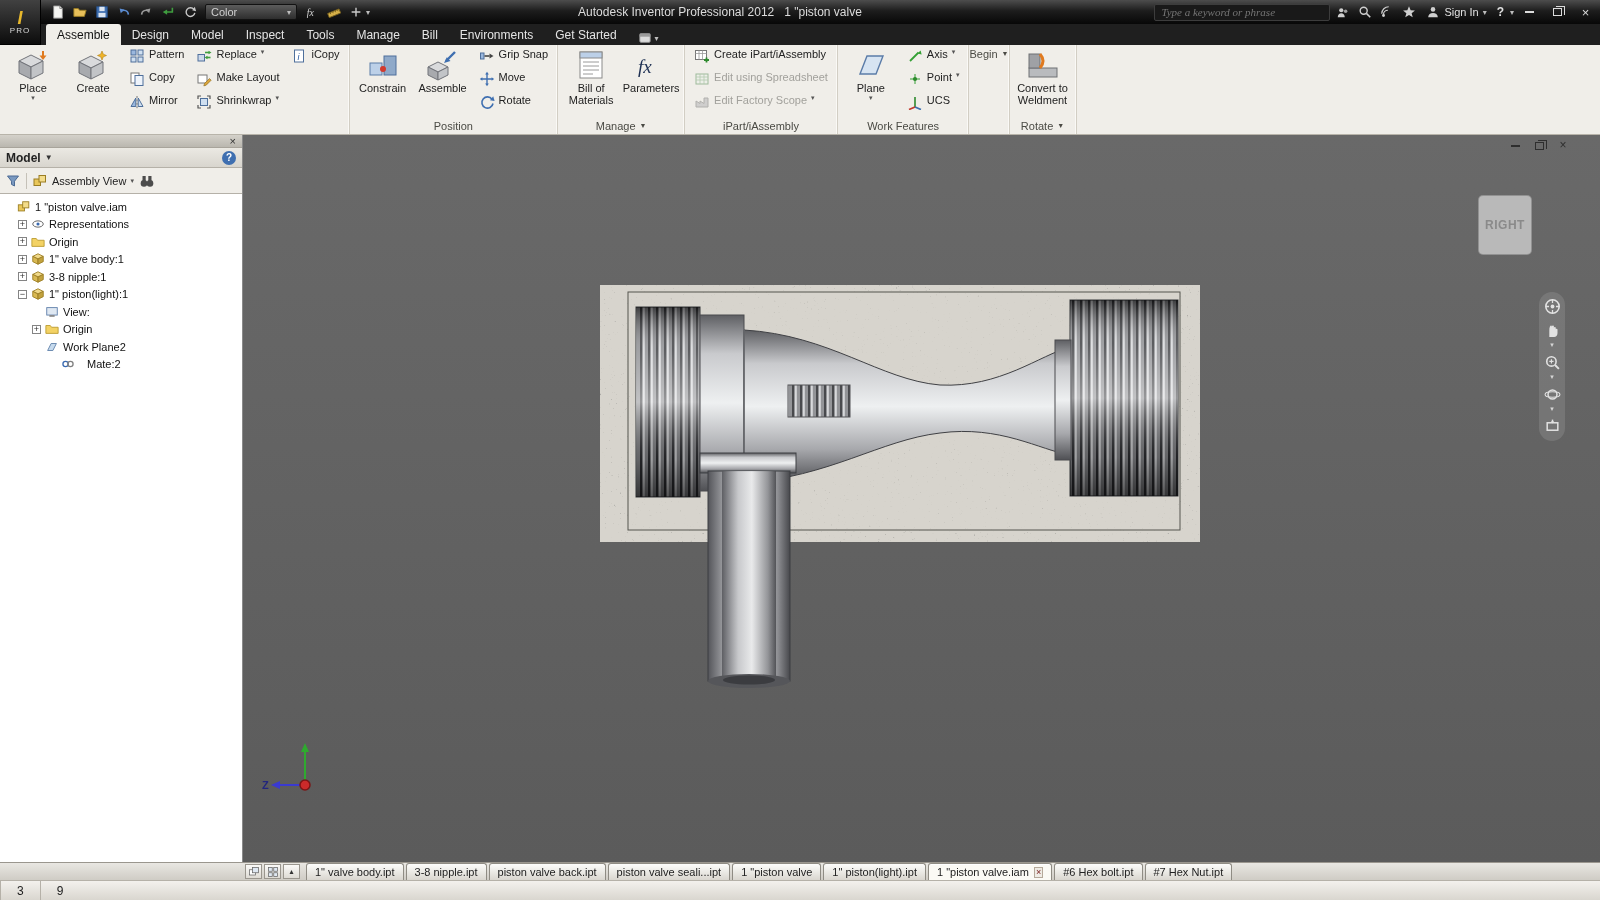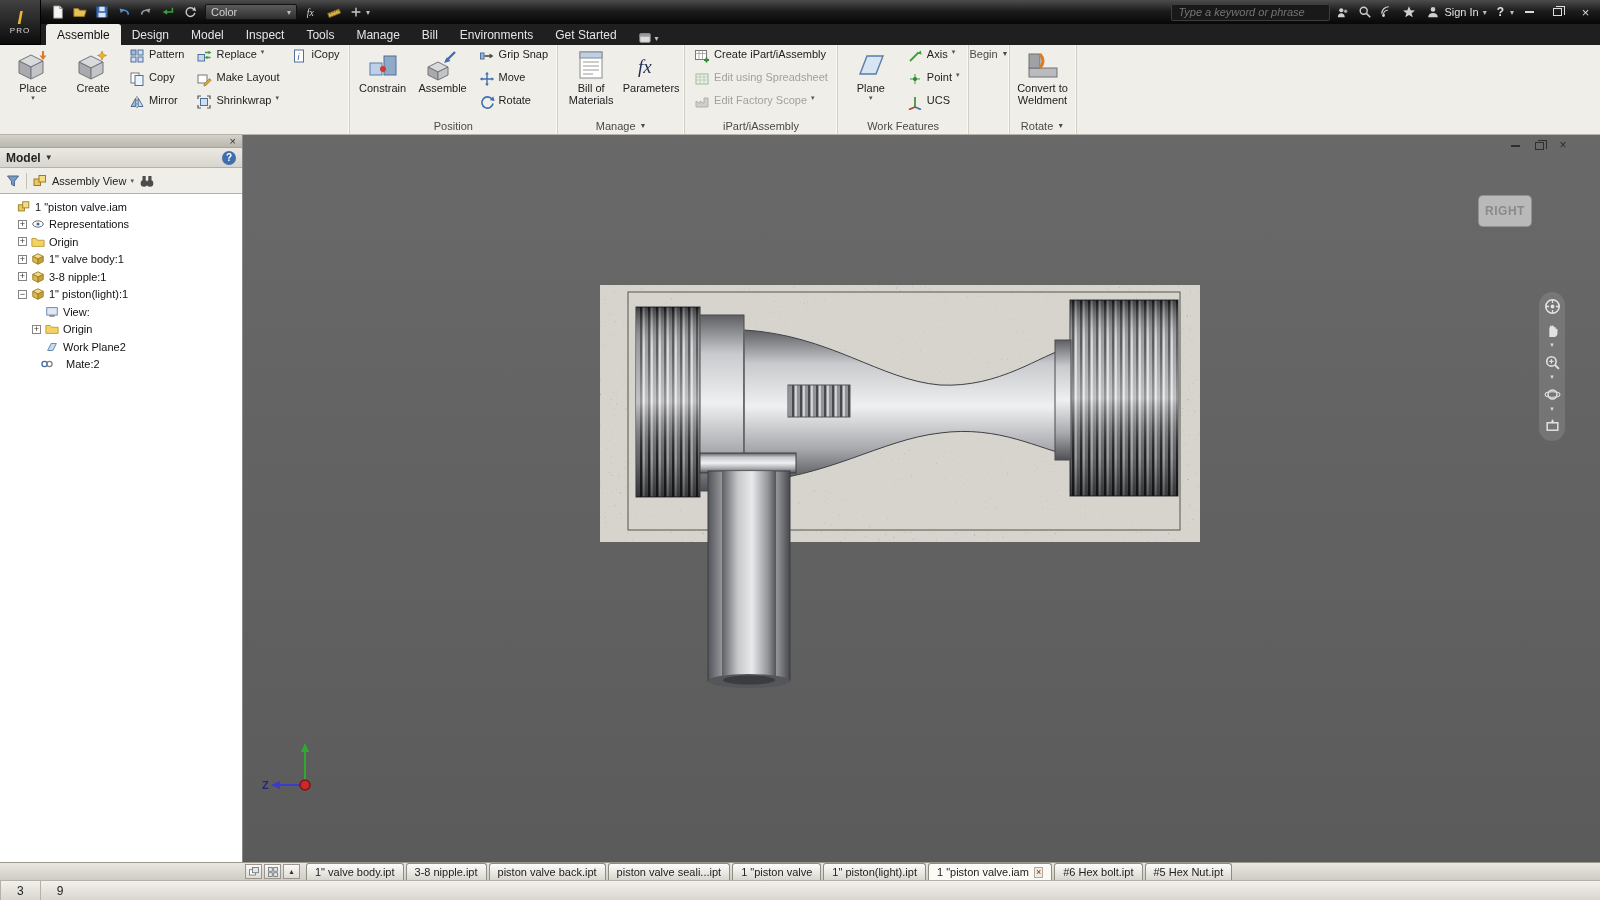--- a/index.html
+++ b/index.html
@@ -20,23 +20,23 @@
   .qat-btn{width:20px;height:18px;display:flex;align-items:center;justify-content:center;cursor:pointer;}
   .ico14{width:14px;height:14px;display:inline-block;}
   .ico14 svg{width:14px;height:14px;display:block;}
   #color-combo{width:92px;height:16px;margin:0 5px;background:linear-gradient(#5c5c5c,#2e2e2e);
     border:1px solid #121212;border-radius:2px;color:#cfcfcf;font-size:11px;
     display:flex;align-items:center;justify-content:space-between;padding:0 5px;cursor:pointer;}
   #color-combo .drop{color:#bdbdbd;font-size:8px;}
   #title-text{position:absolute;left:400px;right:560px;text-align:center;color:#dcdcdc;font-size:12px;
     white-space:pre;overflow:hidden;pointer-events:none;}
   #title-right{position:absolute;right:2px;top:0;height:24px;display:flex;align-items:center;gap:3px;}
-  #search-input{width:159px;height:17px;background:#191919;border:1px solid #3d3d3d;border-radius:2px;
+  #search-input{width:176px;height:17px;background:#191919;border:1px solid #3d3d3d;border-radius:2px;
     color:#909090;font-size:11px;font-style:italic;padding:0 6px;outline:none;
-    font-family:Liberation Sans, sans-serif;}
+    font-family:Liberation Serif, serif;}
   .tb-btn{width:20px;height:18px;display:flex;align-items:center;justify-content:center;cursor:pointer;}
   #sign-in{color:#e0e0e0;font-size:11px;display:flex;align-items:center;gap:4px;margin:0 4px;cursor:pointer;}
   #help-btn{color:#e0e0e0;font-size:12px;font-weight:bold;margin:0 3px;cursor:pointer;}
   .drop-lite{color:#bdbdbd;font-size:8px;cursor:pointer;}
   .win-btn{width:25px;height:16px;display:flex;align-items:center;justify-content:center;cursor:pointer;}
   .wb-min{width:9px;height:2px;background:#dcdcdc;}
   .wb-res{width:9px;height:8px;border:1px solid #dcdcdc;position:relative;}
   .wb-res:before{content:"";position:absolute;left:2px;top:-3px;width:8px;height:8px;border:1px solid #dcdcdc;border-left:none;border-bottom:none;}
   .wb-close{color:#dcdcdc;font-size:13px;line-height:13px;}
 
@@ -96,21 +96,21 @@
   .tree-ico svg{width:14px;height:14px;display:block;}
 
   
   #viewport{position:absolute;left:243px;top:135px;width:1357px;height:727px;
     background:linear-gradient(#696969,#5b5b5b);overflow:hidden;}
   #doc-controls{position:absolute;right:28px;top:4px;display:flex;gap:6px;}
   #doc-controls .win-btn{height:13px;width:18px;}
   #doc-controls .wb-min{background:#2e2e2e;}
   #doc-controls .wb-res,#doc-controls .wb-res:before{border-color:#2e2e2e;}
   #doc-controls .wb-close{color:#2e2e2e;font-size:12px;}
-  #viewcube{position:absolute;left:1235px;top:60px;width:54px;height:32px;border-radius:5px;
+  #viewcube{position:absolute;left:1235px;top:60px;width:54px;height:60px;border-radius:5px;
     background:rgba(200,200,200,0.85);border:1px solid rgba(120,120,120,0.6);
     display:flex;align-items:center;justify-content:center;font-size:12px;font-weight:bold;
     color:#8a8a8a;letter-spacing:0.5px;cursor:pointer;}
   #navbar{position:absolute;left:1296px;top:157px;width:26px;padding:6px 0;border-radius:13px;
     background:rgba(230,230,230,0.14);display:flex;flex-direction:column;align-items:center;gap:7px;}
   .nav-ico{width:17px;height:17px;cursor:pointer;}
   .nav-ico svg{width:17px;height:17px;display:block;}
   .nav-arrow{font-size:7px;color:#d5d5d5;line-height:5px;margin-top:-4px;cursor:pointer;}
   #model-wrap{position:absolute;left:357px;top:150px;width:600px;height:410px;}
   #triad{position:absolute;left:18px;top:600px;}
@@ -231,20 +231,21 @@
         </span>
         <span class="qat-btn">
           <span class="ico14">
             <svg viewBox="0 0 16 16">
               <path d="M8 3v10M3 8h10" stroke="#c9c9c9" stroke-width="1.6"></path>
             </svg>
           </span>
         </span>
       </div>
     <span class="drop-lite">▾</span>
+    <div id="title-text">Autodesk Inventor Professional 2012   1 "piston valve</div>
     <div id="title-right">
       <input id="search-input" placeholder="Type a keyword or phrase" style="">
       <span id="account-icons" style="display:flex;gap:2px;">
           <span class="tb-btn">
             <span class="ico14">
               <svg viewBox="0 0 16 16">
                 <circle cx="6" cy="6" r="2.4" fill="#cfcfcf"></circle>
                 <circle cx="11" cy="7" r="2" fill="#9f9f9f"></circle>
                 <path d="M2 14c0-3 2-4.5 4-4.5s4 1.5 4 4.5z" fill="#cfcfcf"></path>
               </svg>
@@ -747,21 +748,21 @@
         </div>
         <div class="trow" style="padding-left: 32px;">
           <span class="exp-spacer"></span>
           <span class="tree-ico">
             <svg viewBox="0 0 16 16">
               <polygon points="3,12 7,4 13,4 9,12" fill="#bcd3ea" fill-opacity="0.85" stroke="#5d7fa8"></polygon>
             </svg>
           </span>
           <span class="tlbl">Work Plane2</span>
         </div>
-        <div class="trow" style="padding-left: 19px; gap: 8px;">
+        <div class="trow" style="padding-left: 40px; gap: 8px;">
           <span class="exp-spacer"></span>
           <span class="tree-ico">
             <svg viewBox="0 0 16 16">
               <circle cx="5.2" cy="8" r="3" fill="none" stroke="#3a6ab0" stroke-width="1.5"></circle>
               <circle cx="10.8" cy="8" r="3" fill="none" stroke="#808080" stroke-width="1.5"></circle>
             </svg>
           </span>
           <span class="tlbl">Mate:2</span>
         </div>
       </div>
@@ -939,21 +940,21 @@
           <span>1" piston(light).ipt</span>
         </div>
         <div class="dtab active">
           <span>1 "piston valve.iam</span>
           <span class="dclose">×</span>
         </div>
         <div class="dtab">
           <span>#6 Hex bolt.ipt</span>
         </div>
         <div class="dtab">
-          <span>#5 Hex Nut.ipt</span>
+          <span>#7 Hex Nut.ipt</span>
         </div>
       </div>
   </footer>
 
   <footer id="statusbar">
     <span class="status-cell">3</span>
     <span class="status-cell">9</span>
   </footer>
 
 </div>

